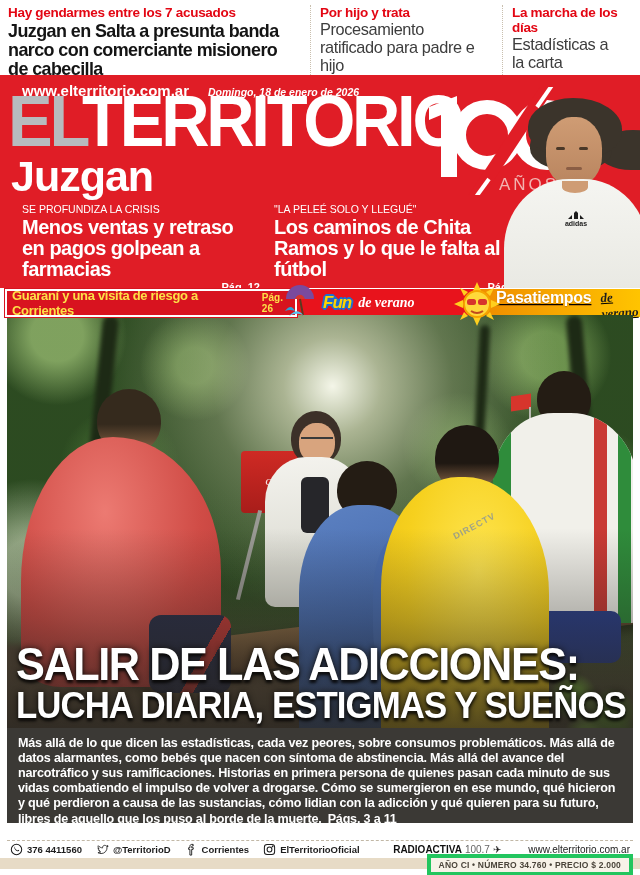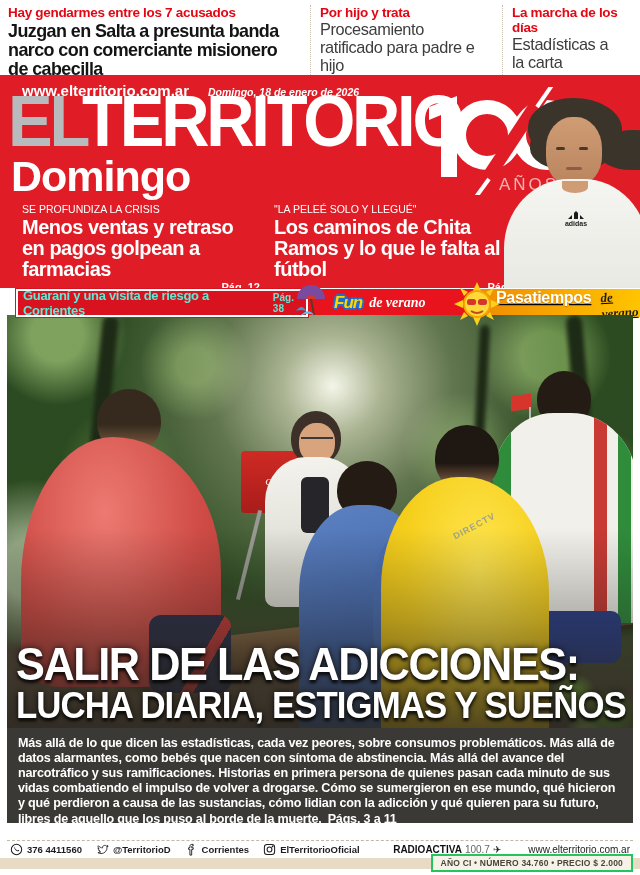--- a/index.html
+++ b/index.html
@@ -44,21 +44,21 @@
   .chita .mouth { position:absolute; left:20px; top:50px; width:16px; height:3px; background:#8a5d44; border-radius:2px; }
   .chita .shirt { position:absolute; left:-8px; top:78px; width:144px; height:112px; background:linear-gradient(180deg,#f5f5f1,#e9e9e3); border-radius:45% 45% 0 0 / 62% 62% 0 0; }
   .chita .collar { position:absolute; left:58px; top:2px; width:26px; height:12px; background:#cf9c74; border-radius:0 0 50% 50%; }
   .chita .brandmark { position:absolute; left:50px; top:32px; width:44px; text-align:center; color:#1c1c1c; font-size:7px; font-weight:bold; letter-spacing:0; }
   .chita .trefoil { display:block; margin:0 auto 1px auto; width:16px; height:8px; background:
       linear-gradient(90deg,#1c1c1c 0 4px, transparent 4px 6px, #1c1c1c 6px 10px, transparent 10px 12px, #1c1c1c 12px 16px);
       clip-path:polygon(0 100%, 50% 0, 100% 100%); }
 
   
   .promo { position:absolute; top:288px; left:0; right:0; height:30px; display:flex; background:#fff; padding:1px 0; }
-  .guarani { margin-left:16px; width:292px; background:#d8131f; border:2px solid #fff; outline:1px solid #d8131f; display:flex; align-items:center; justify-content:center; gap:7px; color:#5eead4; z-index:2; }
+  .guarani { margin-left:5px; width:292px; background:#d8131f; border:2px solid #fff; outline:1px solid #d8131f; display:flex; align-items:center; justify-content:center; gap:7px; color:#fde047; z-index:2; }
   .guarani .g-text { font-size:13.5px; font-weight:bold; letter-spacing:-0.3px; transform:scaleX(.96); }
   .guarani .g-page { font-size:10px; font-weight:bold; }
   .fun-zone { flex:1; background:#e8131c; display:flex; align-items:center; position:relative; }
   .umbrella { position:absolute; left:-14px; top:-4px; width:34px; height:34px; z-index:3; }
   .fun-word { margin-left:26px; font-size:17px; font-weight:bold; font-style:italic; color:#ffd400; letter-spacing:-1px;
     text-shadow:-2px 0 #1d6fd1, 2px 0 #1d6fd1, 0 -2px #1d6fd1, 0 2px #1d6fd1, -1px -1px #1d6fd1, 1px 1px #1d6fd1, 1px -1px #1d6fd1, -1px 1px #1d6fd1; }
   .fun-script { margin-left:7px; font-family:"Liberation Serif", serif; font-style:italic; font-weight:bold; color:#fff; font-size:14px; }
   .sunbox { position:absolute; right:-22px; top:-7px; width:46px; height:44px; z-index:4; }
   .pasatiempos { width:162px; background:linear-gradient(90deg,#ef8c00,#ffc400); display:flex; align-items:flex-start; justify-content:center; gap:10px; padding-left:18px;text-decoration:underline; }
   .p-word { color:#fff; font-weight:bold; font-size:16px; letter-spacing:-0.3px; text-shadow:0 1px 1px rgba(150,80,0,.5); }
@@ -149,21 +149,21 @@
   .soc-item + .soc-item { margin-left:9px; }
   .soc-icon { width:13px; height:13px; display:inline-block; }
   .soc-icon svg { width:13px; height:13px; display:block; }
   .radio { margin-left:auto; display:flex; align-items:center; gap:3px; font-size:10px; }
   .radio .rb { font-weight:bold; color:#111; }
   .radio .rf { color:#666; }
   .radio .plane { font-size:10px; color:#222; }
   .site { margin-left:22px; font-size:10px; color:#222; }
 
   .tan { position:absolute; left:0; right:0; top:858px; height:11px; background:#e7dbc6; }
-  .edition-box { position:absolute; right:7px; top:854px; background:#f7f2e8; border:2px solid #22c55e; padding:2px 8px; font-size:8.5px; font-weight:bold; color:#4a443a; z-index:3; letter-spacing:0.2px; }
+  .edition-box { position:absolute; right:7px; top:854px; background:#f7f2e8; border:4px solid #22c55e; padding:2px 8px; font-size:8.5px; font-weight:bold; color:#4a443a; z-index:3; letter-spacing:0.2px; }
 </style>
 </head>
 <body>
 
 <div class="page">
 
   <div class="top-strip">
     <div class="ts-col ts-col1">
       <div class="kicker">Hay gendarmes entre los 7 acusados</div>
       <div class="ts-head1">Juzgan en Salta a presunta banda narco con comerciante misionero de cabecilla</div>
@@ -178,21 +178,21 @@
       <div class="kicker">La marcha de los días</div>
       <div class="ts-head2">Estadísticas a la carta</div>
       <div class="ts-page">Págs. 20 y 21</div>
     </div>
   </div>
 
   <div class="masthead">
     <div class="m-url">www.elterritorio.com.ar</div>
     <div class="m-date">Domingo, 18 de enero de 2026</div>
     <div class="m-title"><span class="el">EL</span><span class="terr">TERRITORIO</span></div>
-    <div class="m-edition">Domingo</div>
+    <div class="m-edition">Juzgan</div>
 
     <div class="logo100">
       <svg viewBox="0 0 156 108" xmlns="http://www.w3.org/2000/svg">
         <polygon points="6,20 34,9 34,90 18,90 18,28 6,33" fill="#ffffff"></polygon>
         <circle cx="64" cy="48" r="28" fill="none" stroke="#ffffff" stroke-width="14"></circle>
         <circle cx="124" cy="48" r="28" fill="none" stroke="#ffffff" stroke-width="14"></circle>
         <line x1="130" y1="-8" x2="48" y2="116" stroke="#e01d26" stroke-width="13"></line>
         <line x1="132" y1="-6" x2="114" y2="20" stroke="#ffffff" stroke-width="4"></line>
         <line x1="66" y1="92" x2="50" y2="114" stroke="#ffffff" stroke-width="4"></line>
         <text x="76" y="103" fill="#f2b3b0" font-size="17" letter-spacing="3" font-family="Liberation Sans, sans-serif">AÑOS</text>
@@ -222,21 +222,21 @@
         <div class="ms-kicker">"LA PELEÉ SOLO Y LLEGUÉ"</div>
         <div class="ms-head">Los caminos de Chita Ramos y lo que le falta al fútbol</div>
         <div class="ms-page">Pág. 27</div>
       </div>
     </div>
   </div>
 
   <div class="promo">
     <div class="guarani">
       <span class="g-text">Guaraní y una visita de riesgo a Corrientes</span>
-      <span class="g-page">Pág. 38</span>
+      <span class="g-page">Pág. 26</span>
     </div>
     <div class="fun-zone">
       <div class="umbrella">
         <svg viewBox="0 0 34 34" xmlns="http://www.w3.org/2000/svg">
           <path d="M3 14 A14 14 0 0 1 31 14 Z" fill="#7a4a9e"></path>
           <path d="M12 14 A7 14 0 0 1 22 14 Z" fill="#d7352c"></path>
           <line x1="17" y1="14" x2="20" y2="30" stroke="#5a3a20" stroke-width="2"></line>
           <path d="M2 26 q6 -8 10 0 q-5 -2 -10 0" fill="#2e9fd8"></path>
           <path d="M6 31 q8 -9 14 -1 q-7 -3 -14 1" fill="#57c2ee"></path>
         </svg>

